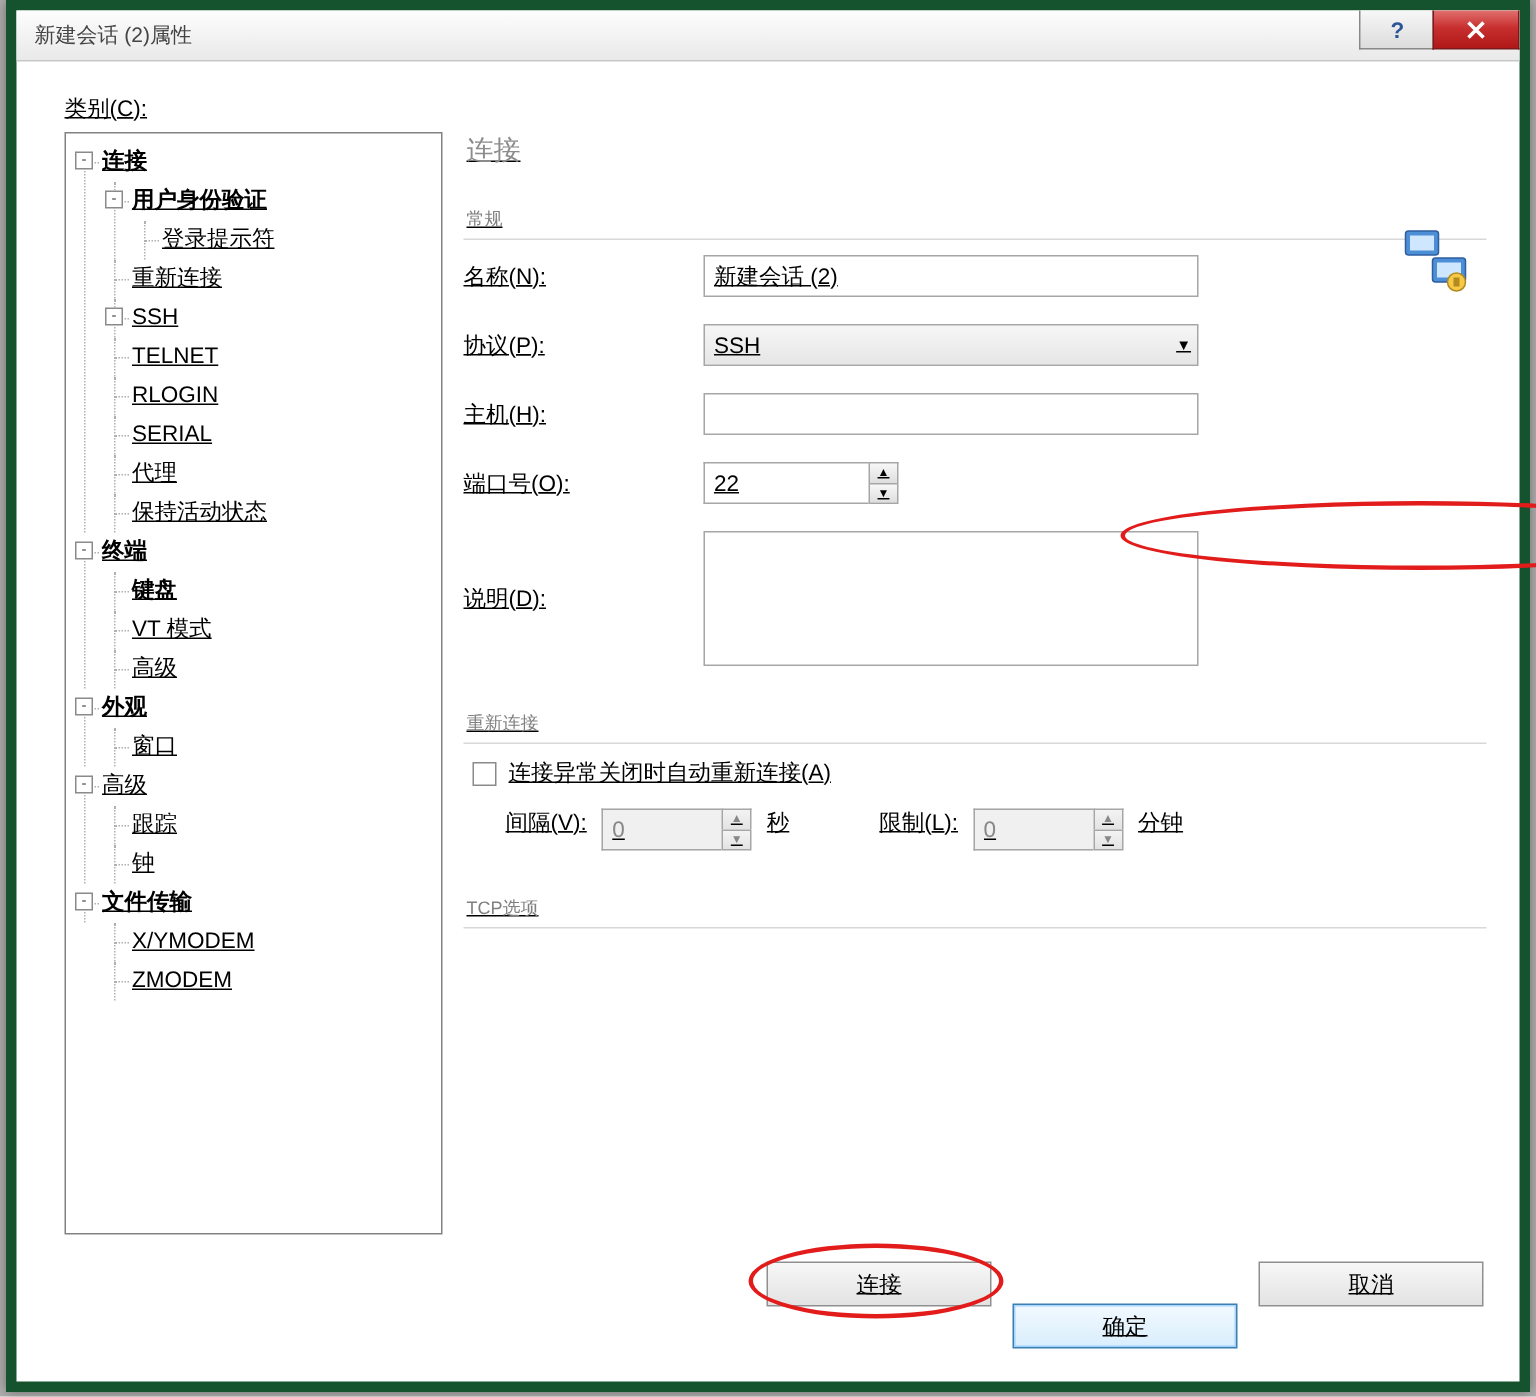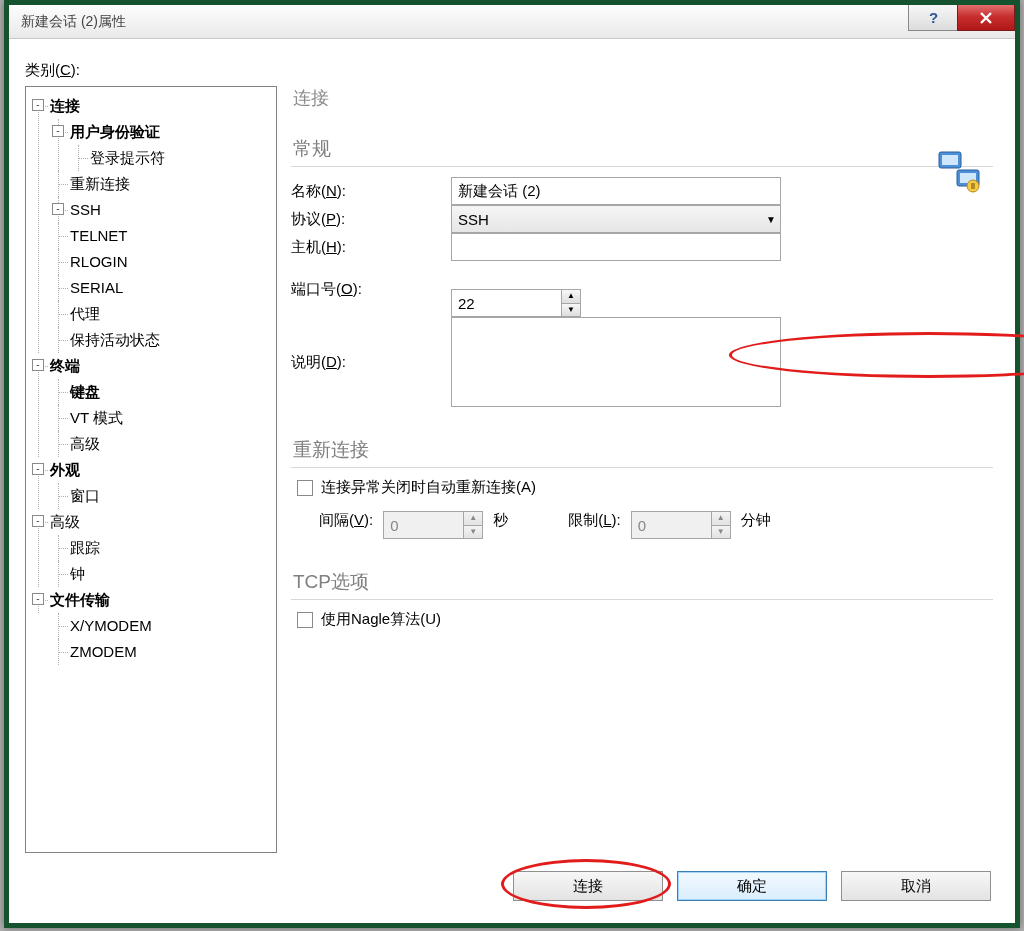--- a/index.html
+++ b/index.html
@@ -1,59 +1,59 @@
 <!DOCTYPE html>
 <html><head>
 <meta charset="utf-8">
 <style>
 * { box-sizing: border-box; font-family: "Microsoft YaHei", "Segoe UI", Tahoma, sans-serif; font-size: 15px; }
 body { margin: 0; background: #b0b0b0; width: 1024px; height: 931px; overflow: hidden; }
 
-.window { position: absolute; left: 4px; top: 0; width: 1016px; height: 928px; background: #fff; border: 5px solid #14532d; box-shadow: 0 0 8px rgba(0,0,0,.4); }
+.window { position: absolute; left: 4px; top: 0; width: 1016px; height: 928px; background: #fff; border: 7px solid #14532d; box-shadow: 0 0 8px rgba(0,0,0,.4); }
 
 .titlebar { height: 34px; background: linear-gradient(#fdfdfd, #e9e9e9); border-bottom: 1px solid #c8c8c8; display: flex; align-items: center; padding-left: 12px; position: relative; }
 .titlebar .title { color: #444; font-size: 14px; }
 .tb-btns { position: absolute; right: 0; top: 0; display: flex; }
 .tb-btn { width: 50px; height: 26px; display: flex; align-items: center; justify-content: center; border: 1px solid #888; border-top: none; margin-left: -1px; background: linear-gradient(#f7f7f7,#dcdcdc); color: #333; }
 .tb-btn.help { border-top-left-radius: 0; }
 .tb-btn.close { width: 58px; background: linear-gradient(#e26f6f,#c83030 45%,#b01818); color: #fff; border-color: #7a1a1a; }
 .tb-btn svg { display:block; }
 
-.content { position: absolute; left: 0; top: 34px; right: 0; bottom: 0; padding: 22px 22px 12px 16px; display: flex; flex-direction: column; }
+.content { position: absolute; left: 0; top: 34px; right: 0; bottom: 0; padding: 22px 22px 12px 32px; display: flex; flex-direction: column; text-decoration: underline; }
 
 .cat-label { margin-bottom: 6px; font-size: 15px; }
 .cat-label .ak { text-decoration: underline; }
 
 .split { flex: 1; display: flex; gap: 14px; min-height: 0;}
 .tree-pane { width: 252px; border: 1px solid #828282; background: #fff; overflow: auto; padding: 6px 4px; }
 .tree ul { list-style: none; margin: 0; padding-left: 0; }
 .tree li { position: relative; padding-left: 20px; line-height: 26px; white-space: nowrap; }
 .tree li::before { content: ""; position: absolute; left: 8px; top: 0; bottom: 0; border-left: 1px dotted #b0b0b0; }
 .tree li::after { content: ""; position: absolute; left: 8px; top: 13px; width: 10px; border-top: 1px dotted #b0b0b0; }
 .tree > ul > li::before { top: 13px; }
 .tree > ul > li:last-child::before { height: 13px; bottom: auto; }
 .tree .exp { position: absolute; left: 2px; top: 6px; width: 12px; height: 12px; border: 1px solid #8a8a8a; background: #fff; font-size: 10px; line-height: 10px; text-align: center; color: #444; z-index: 2; }
 .tree .lbl { cursor: default; }
 .tree .bold { font-weight: 700; }
 
 .form-pane { flex: 1; position: relative; }
-.section-title { color: #808080; font-size: 19px; padding: 4px 0 4px 2px; border-bottom: 1px solid #d8d8d8; margin-bottom: 10px; }
+.section-title { color: #808080; font-size: 12px; padding: 4px 0 4px 2px; border-bottom: 1px solid #d8d8d8; margin-bottom: 10px; }
 .page-title { color: #8c8c8c; font-size: 18px; padding: 0 0 6px 2px; margin-bottom: 16px; }
 
-.fgrid { display: grid; grid-template-columns: 160px 1fr 120px; align-items: center; }
+.fgrid { display: grid; grid-template-columns: 160px 1fr 120px; row-gap: 18px; align-items: center; }
 .flabel { font-size: 15px; }
 .flabel .ak { text-decoration: underline; }
 
 input[type=text].wide, .sel-wide { width: 330px; height: 28px; border: 1px solid #a6a6a6; padding: 2px 6px; background: #fff; }
 .name-field { width:330px; height:28px; border:1px solid #a6a6a6; padding:2px 6px; display:flex; align-items:center; }
 
 .sel-wide { display:flex; align-items:center; justify-content:space-between; padding-right:4px; background: linear-gradient(#f6f6f6,#e6e6e6); }
 .sel-wide .arrow { font-size: 10px; }
 
-.spin { display:flex; width:130px;margin-top:28px; }
+.spin { display:flex; width:130px; }
 .spin input { width: 110px; height:28px; border:1px solid #a6a6a6; border-right:none; padding:2px 6px; }
 .spin .sbtns { display:flex; flex-direction:column; }
 .spin .sbtn { width:20px; height:14px; border:1px solid #a6a6a6; background:linear-gradient(#f7f7f7,#dedede); font-size:8px; line-height:12px; text-align:center; }
 .spin .sbtn:first-child{border-bottom:none;}
 
 textarea.desc { width: 330px; height: 90px; border:1px solid #a6a6a6; resize:none; padding:4px 6px; font-family:inherit; }
 .desc-row { align-items:flex-start; }
 
 .icon-net { position:absolute; right: 8px; top: 64px; }
 
@@ -62,21 +62,21 @@
 
 .recon-grid { display:flex; align-items:flex-start; gap:10px; padding-left:28px; }
 .spin2 { display:flex; width:100px; }
 .spin2 input { width:80px; height:28px; border:1px solid #a6a6a6; border-right:none; padding:2px 6px; background:#f0f0f0; color:#888; }
 .spin2 .sbtns { display:flex; flex-direction:column; }
 .spin2 .sbtn { width:20px; height:14px; border:1px solid #a6a6a6; background:linear-gradient(#f3f3f3,#e3e3e3); font-size:8px; line-height:12px; text-align:center; color:#888;}
 .spin2 .sbtn:first-child{border-bottom:none;}
 
 .buttons { display:flex; justify-content:flex-end; gap:14px; padding: 18px 2px 10px 0; position:relative;}
 .btn { width:150px; height:30px; border:1px solid #8f8f8f; background:linear-gradient(#f7f7f7,#e3e3e3); display:flex; align-items:center; justify-content:center; cursor:default; }
-.btn.primary { border-color:#3c7fb1; box-shadow: inset 0 0 0 1px rgba(120,190,255,.6); background:linear-gradient(#f2f9ff,#d9eefc);}
+.btn.primary { border-color:#3c7fb1; box-shadow: inset 0 0 0 1px rgba(120,190,255,.6); background:linear-gradient(#f2f9ff,#d9eefc);margin-top:28px;}
 .btn-wrap{position:relative;display:inline-block;}
 
 .redring { position:absolute; border:3px solid #e21b1b; border-radius:50%; pointer-events:none; }
 .ring-host { left: 438px; top: 246px; width: 400px; height: 46px; }
 .ring-connect { width: 170px; height: 50px; left:-12px; top:-12px; }
 
 .group { margin-bottom: 26px; }
 </style>
 </head>
 <body>
@@ -212,24 +212,20 @@
                   <div class="sbtn">▲</div>
                   <div class="sbtn">▼</div>
                 </div>
             </div>
             <span>分钟</span>
           </div>
         </div>
 
         <div class="group">
           <div class="section-title">TCP选项</div>
-          <div class="chk-row">
-            <div class="chk"></div>
-            <span><span>使用Nagle算法(</span><span class="ak">U</span><span>)</span></span>
-          </div>
         </div>
 
         <div class="redring ring-host"></div>
       </div>
     </div>
 
     <div class="buttons">
       <div class="btn-wrap">
         <div class="btn">连接</div>
         <div class="redring ring-connect"></div>

